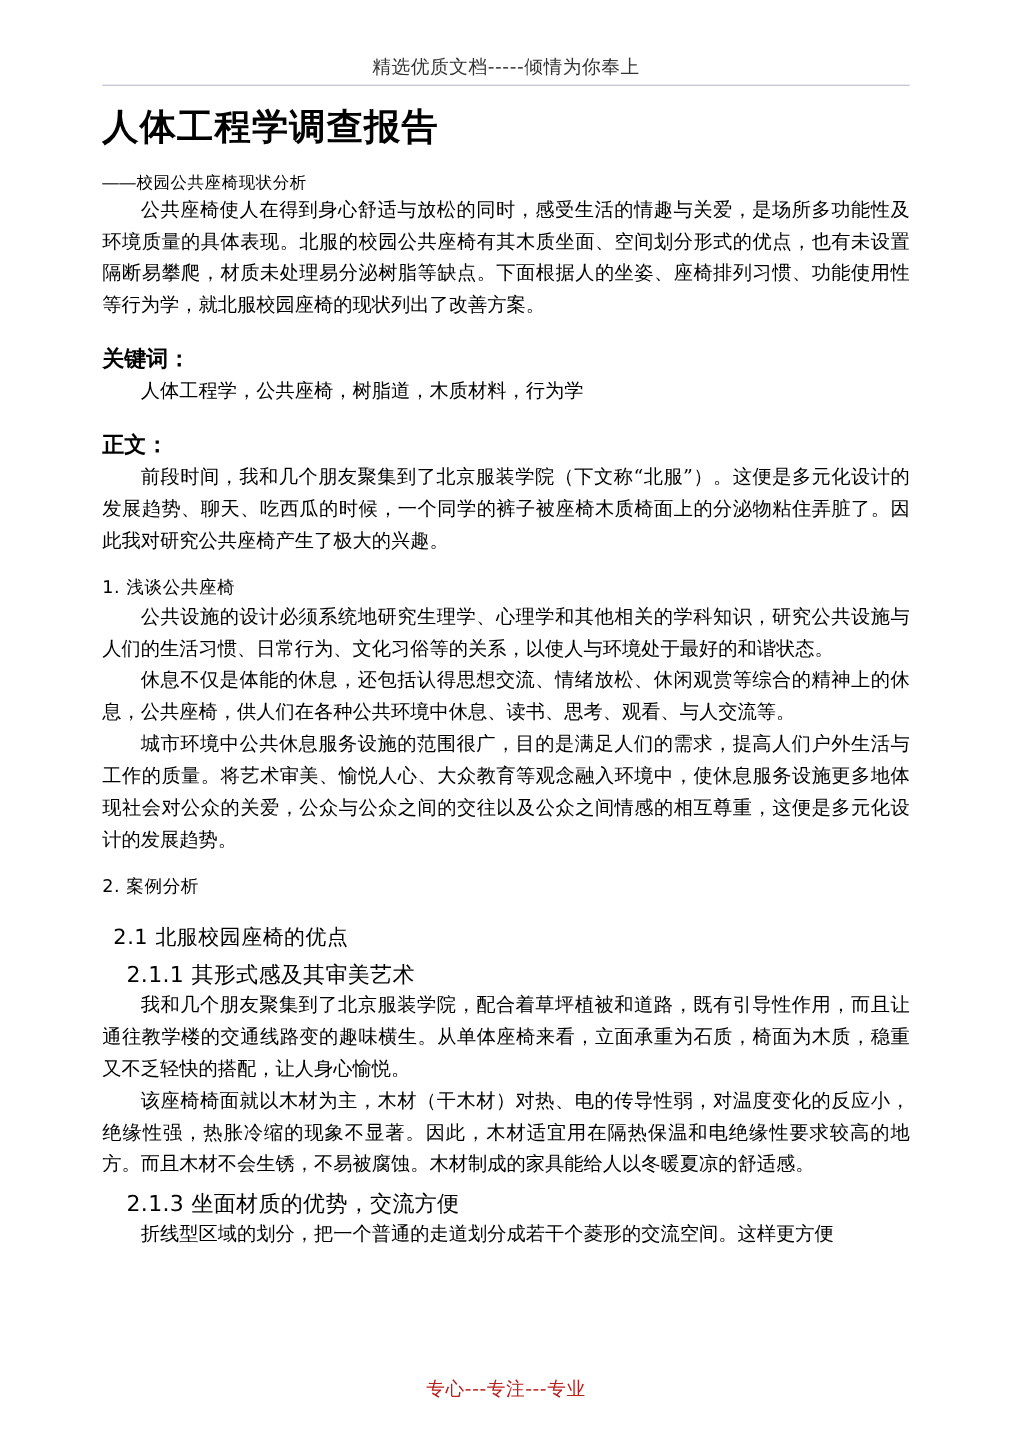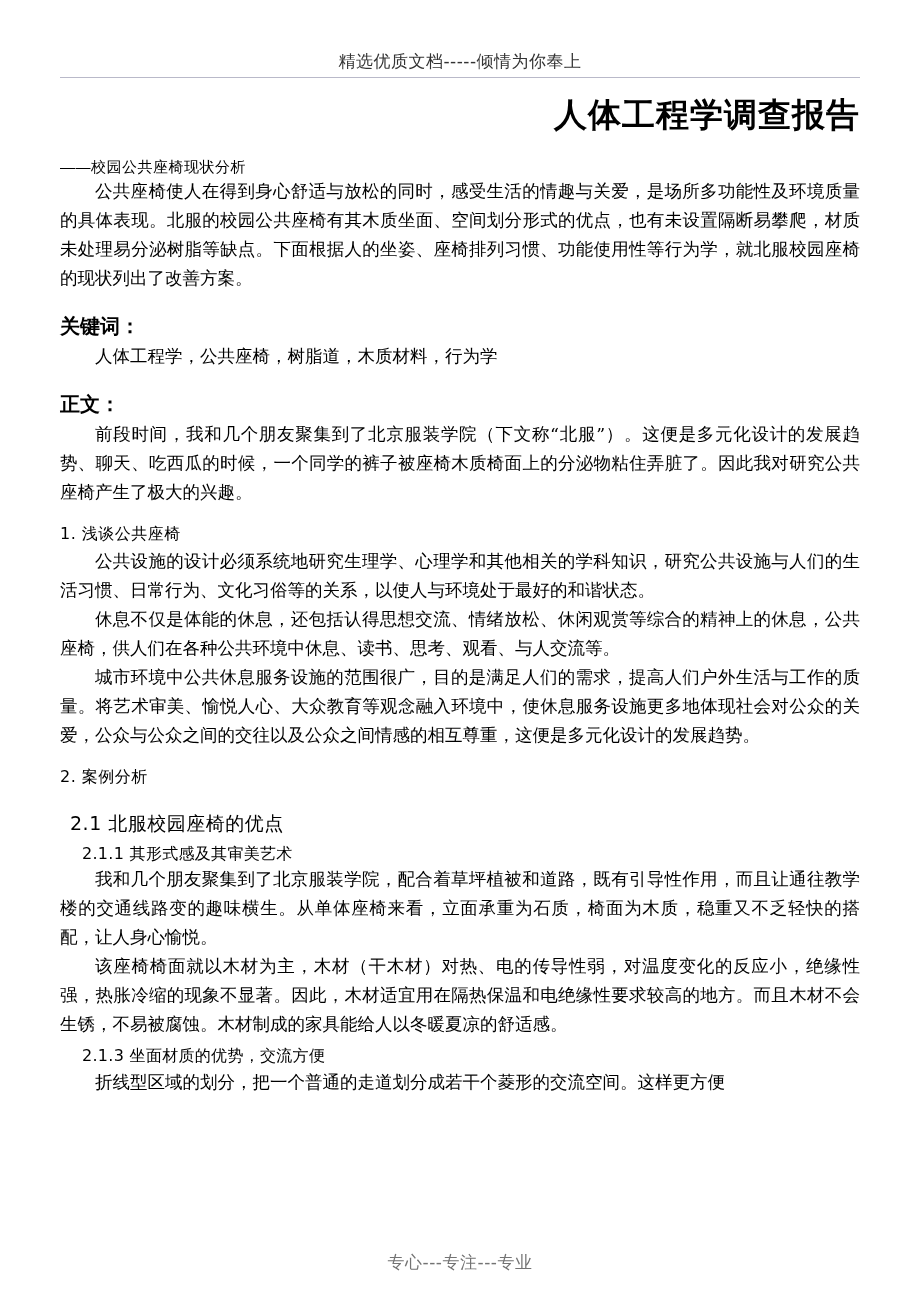--- a/index.html
+++ b/index.html
@@ -14,21 +14,21 @@
     font-family: "DejaVu Serif", serif;
     color: #000000;
     -webkit-font-smoothing: none;
   }
 
   .page {
     position: relative;
     width: 920px;
     height: 1302px;
     box-sizing: border-box;
-    padding: 0 60px;
+    padding: 0 93px;
   }
 
   
   .doc-header {
     padding-top: 52px;
     text-align: center;
   }
   .doc-header-text {
     font-family: "DejaVu Sans", sans-serif;
     font-size: 17px;
@@ -40,21 +40,21 @@
     margin-top: 6px;
     border: 0;
     border-top: 1px solid #b9b9c9;
     height: 0;
     width: 100%;
   }
 
   
   .doc-title {
     margin-top: 16px;
-    text-align: right;
+    text-align: left;
     font-family: "DejaVu Sans", sans-serif;
     font-weight: bold;
     font-size: 33px;
     letter-spacing: 1px;
     line-height: 1.25;
   }
   .doc-subtitle {
     margin-top: 22px;
     text-align: left;
     font-family: Liberation Sans, sans-serif;
@@ -84,21 +84,21 @@
     font-family: "DejaVu Sans", sans-serif;
     font-size: 19px;
     line-height: 1.4;
     margin-top: 22px;
     margin-bottom: 2px;
     padding-left: 10px;
     letter-spacing: 0.5px;
   }
   .h3-heading {
     font-family: "DejaVu Sans", sans-serif;
-    font-size: 16px;
+    font-size: 20px;
     line-height: 1.4;
     margin-top: 6px;
     margin-bottom: 0px;
     padding-left: 22px;
     letter-spacing: 0.3px;
   }
 
   
   .body-para {
     font-family: "DejaVu Serif", serif;
@@ -115,21 +115,21 @@
 
   
   .doc-footer {
     position: absolute;
     left: 0;
     right: 0;
     bottom: 28px;
     text-align: center;
     font-family: "DejaVu Sans", sans-serif;
     font-size: 17px;
-    color: #737373;
+    color: #b91c1c;
     letter-spacing: 0.5px;
   }
 </style>
 </head>
 <body>
 
 <div class="page">
 
   <div class="doc-header">
     <div class="doc-header-text">精选优质文档-----倾情为你奉上</div>

